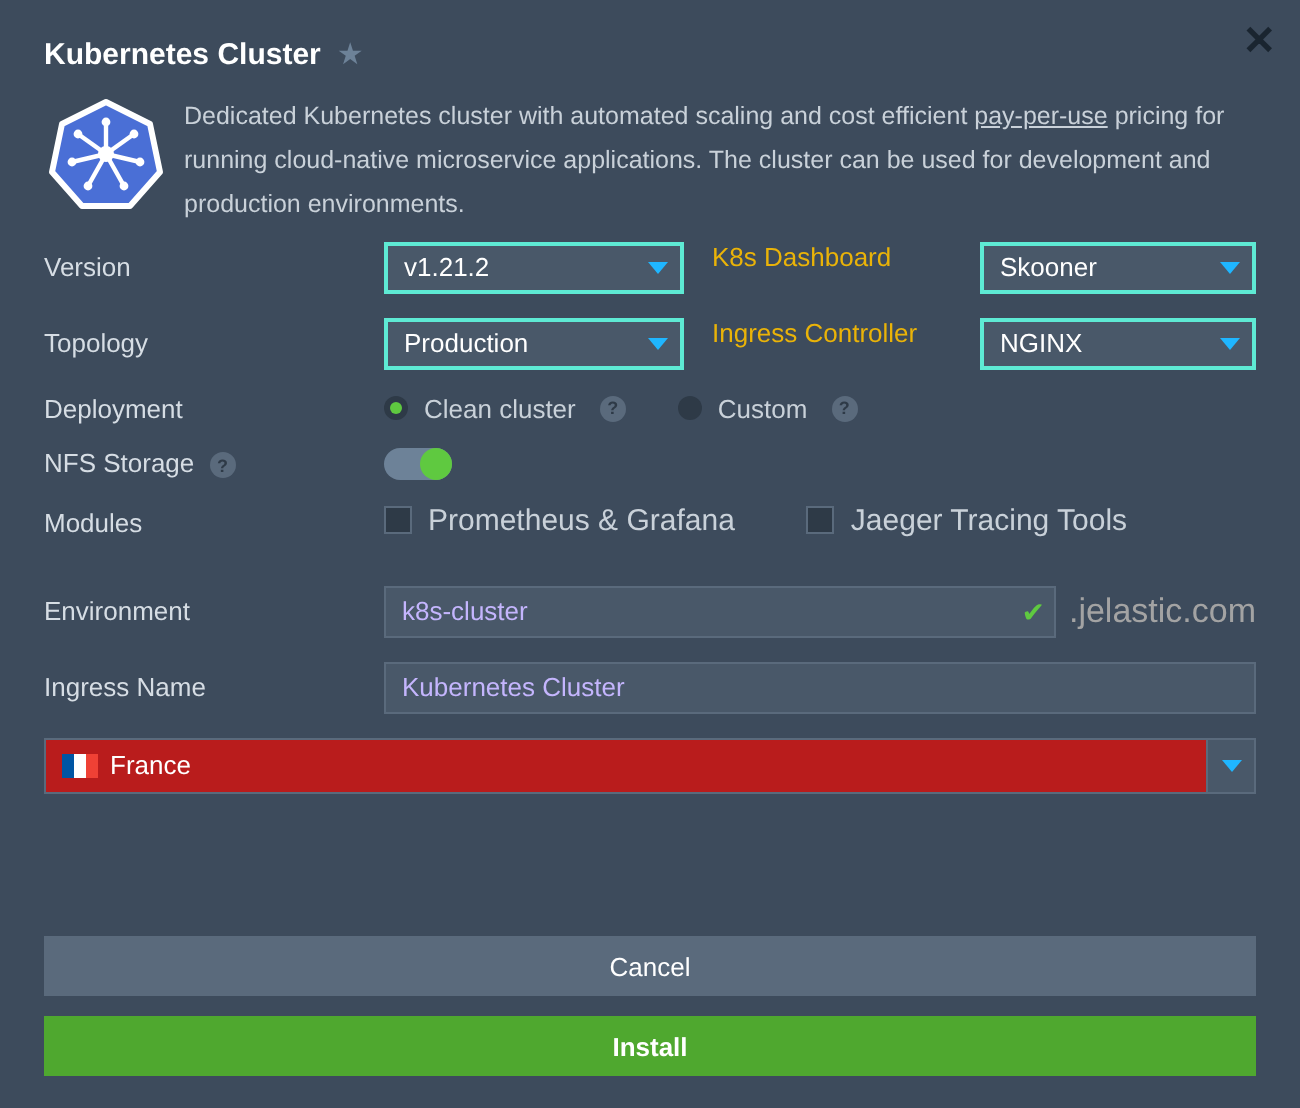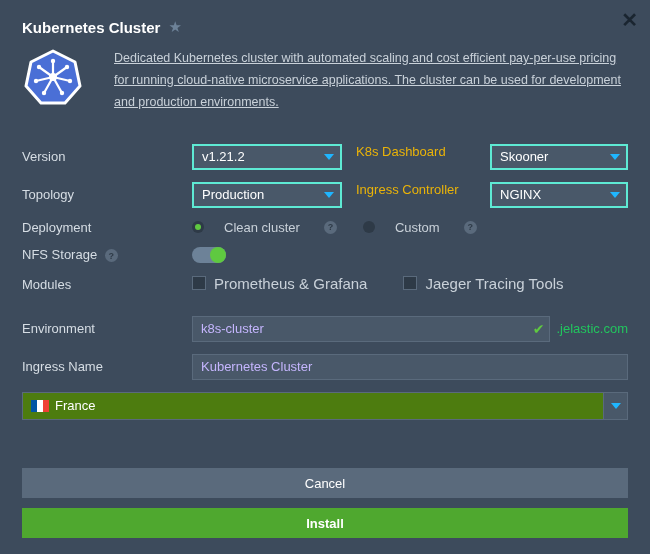--- a/index.html
+++ b/index.html
@@ -39,23 +39,22 @@
     color: #ffffff;
     font-size: 15px;
     font-weight: 600;
   }
   .star-icon {
     color: #6d8298;
     font-size: 15px;
   }
   .intro {
     display: flex;
-    gap: 30px;
-    margin-bottom: 30px;
-    text-decoration: underline;
+    gap: 8px;
+    margin-bottom: 7px;
   }
   .logo-wrap {
     flex: 0 0 62px;
     display: flex;
     align-items: flex-start;
     justify-content: center;
   }
   .desc {
     font-size: 12.5px;
     line-height: 1.75;
@@ -98,21 +97,21 @@
     top: 50%;
     transform: translateY(-50%);
   }
   .chev svg { display: block; }
   .pair-label {
     font-size: 13px;
     color: #eab308;
     width: 120px;
   }
   .radio-group { display: flex; gap: 26px; align-items: center; }
-  .radio-item { display: flex; align-items: center; gap: 20px; font-size: 13px; cursor: pointer; }
+  .radio-item { display: flex; align-items: center; gap: 8px; font-size: 13px; cursor: pointer; }
   .radio-dot {
     width: 12px; height: 12px; border-radius: 50%;
     background: #2e3a47;
     display: flex; align-items: center; justify-content: center;
   }
   .radio-dot.on::after {
     content:""; width:6px; height:6px; border-radius:50%; background:#5fc940;
   }
   .help-circle {
     width: 13px; height: 13px; border-radius: 50%;
@@ -142,24 +141,24 @@
     background: #495869; border: 1px solid #5a6a7c;
     height: 26px; padding: 0 8px; font-size: 13px; color: #c4b5fd;
     flex: 1; outline: none;
   }
   .env-row { display: flex; align-items: center; flex:1; gap: 0; }
   .env-input-wrap { position: relative; flex: 1; display:flex; }
   .env-check {
     position: absolute; right: 6px; top: 50%; transform: translateY(-50%);
     color: #5fc940; font-size: 14px;
   }
-  .domain { font-size: 13px; color: #22c55e; padding-left: 6px; }
+  .domain { font-size: 17px; color: #a3a3a3; padding-left: 6px; }
   .region-select {
     position: relative;
-    background: #4d7c0f; border: 1px solid #5a6a7c;
+    background: #b91c1c; border: 1px solid #5a6a7c;
     height: 28px; display: flex; align-items: center;
     padding: 0 28px 0 8px; font-size: 13px; color: #ffffff; cursor: pointer;
     width: 100%;
   }
   .region-chev {
     position: absolute; right: 0; top: 0; height: 100%; width: 24px;
     background: #495869; display:flex; align-items:center; justify-content:center;
     border-left: 1px solid #5a6a7c;
   }
   .flag {

